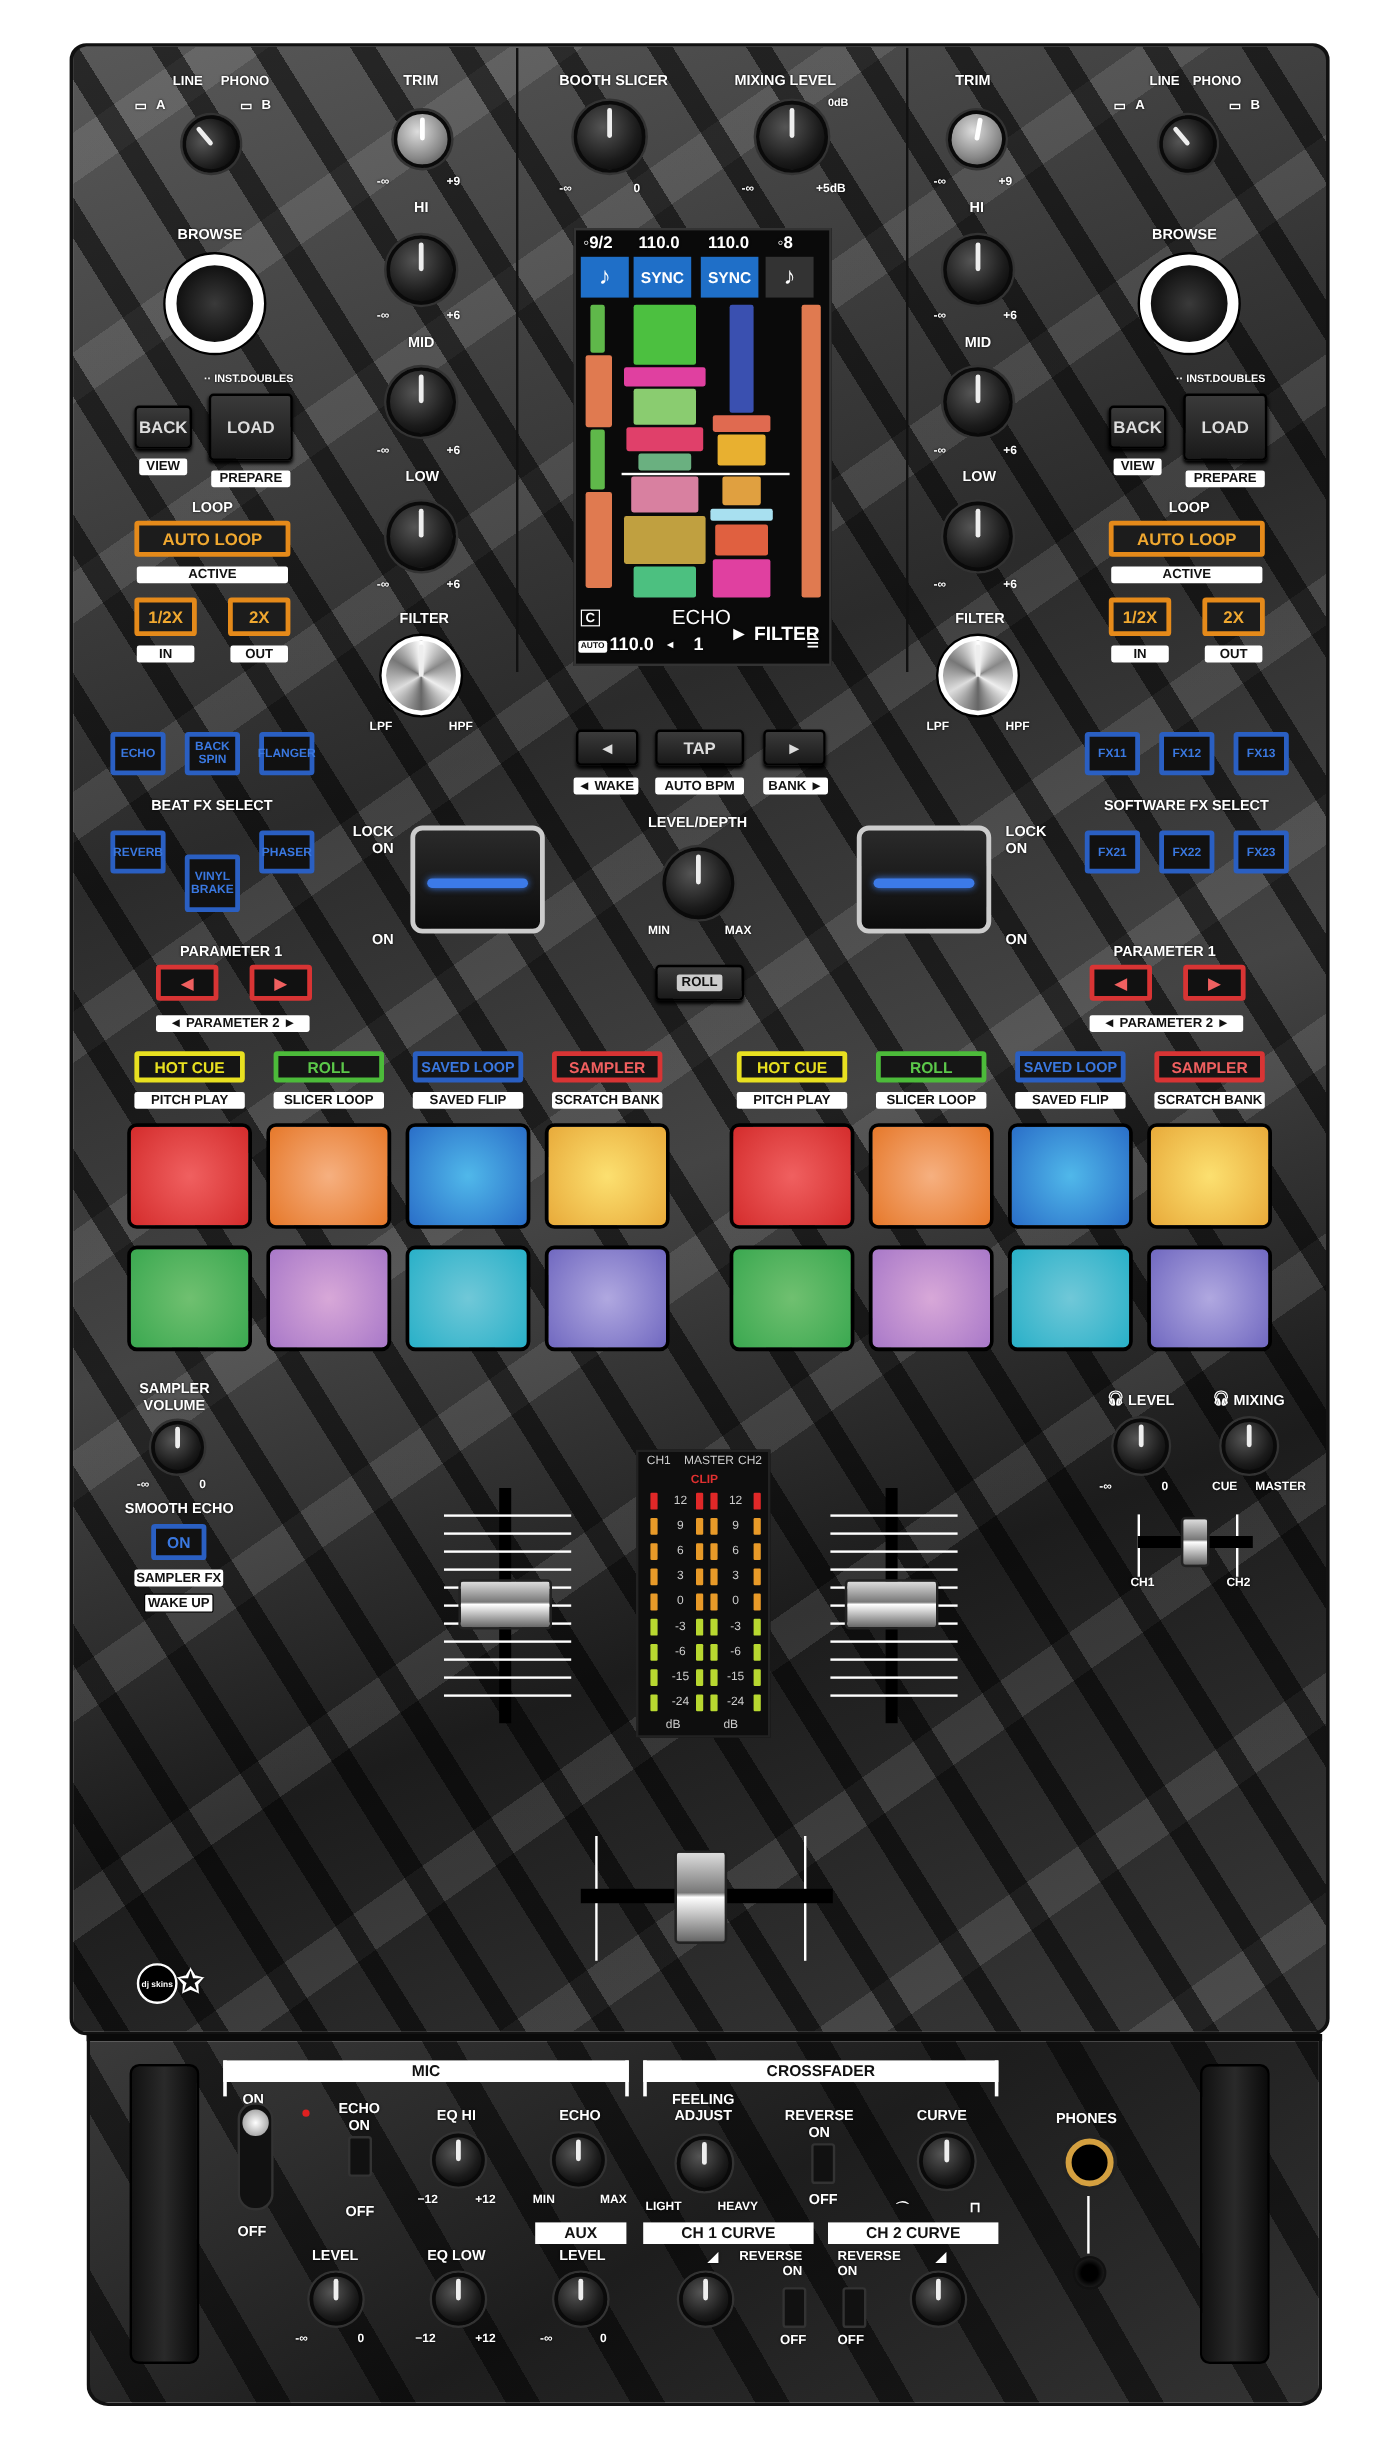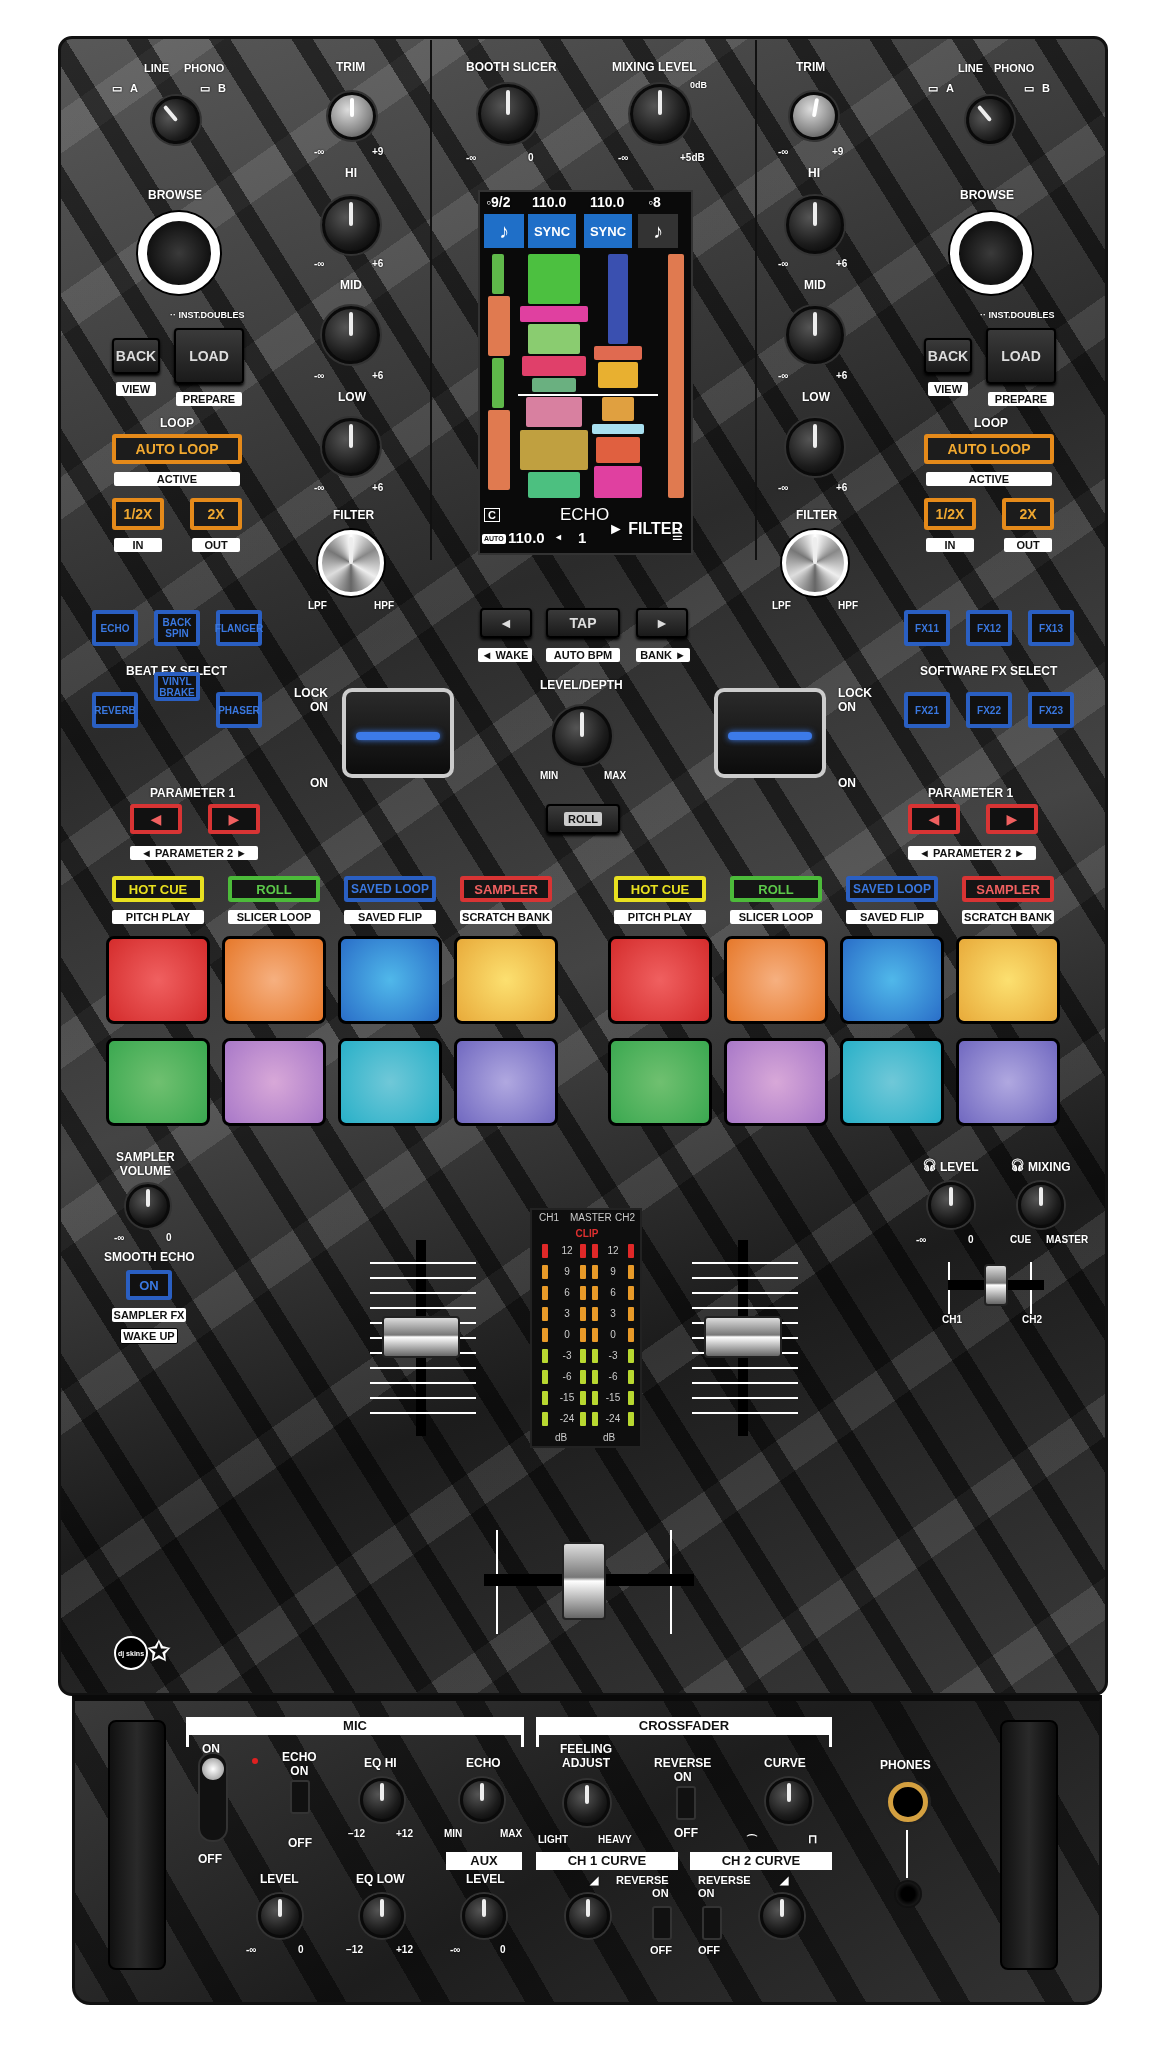--- a/index.html
+++ b/index.html
@@ -105,21 +105,21 @@
   <div class="obtn" style="left:112px;top:498px;width:52px;height:32px">1/2X</div>
   <div class="obtn" style="left:190px;top:498px;width:52px;height:32px">2X</div>
   <span class="wlbl" style="left:114px;top:538px;width:48px">IN</span>
   <span class="wlbl" style="left:192px;top:538px;width:48px">OUT</span>
 
   <div class="bbtn" style="left:92px;top:610px;width:46px;height:36px">ECHO</div>
   <div class="bbtn" style="left:154px;top:610px;width:46px;height:36px">BACK SPIN</div>
   <div class="bbtn" style="left:216px;top:610px;width:46px;height:36px">FLANGER</div>
   <span class="lbl" style="left:126px;top:664px">BEAT FX SELECT</span>
   <div class="bbtn" style="left:92px;top:692px;width:46px;height:36px">REVERB</div>
-  <div class="bbtn" style="left:154px;top:672px;width:46px;height:29px">VINYL BRAKE</div>
+  <div class="bbtn" style="left:154px;top:712px;width:46px;height:48px">VINYL BRAKE</div>
   <div class="bbtn" style="left:216px;top:692px;width:46px;height:36px">PHASER</div>
 
   <span class="lbl" style="left:294px;top:686px;text-align:right;white-space:pre;line-height:14px">LOCK
 ON</span>
   <span class="lbl" style="left:310px;top:776px">ON</span>
   <div class="lockfader" style="left:342px;top:688px"></div>
 
   <span class="lbl" style="left:150px;top:786px">PARAMETER 1</span>
   <div class="rbtn" style="left:130px;top:804px;width:52px;height:30px">
       <span>◀</span>

